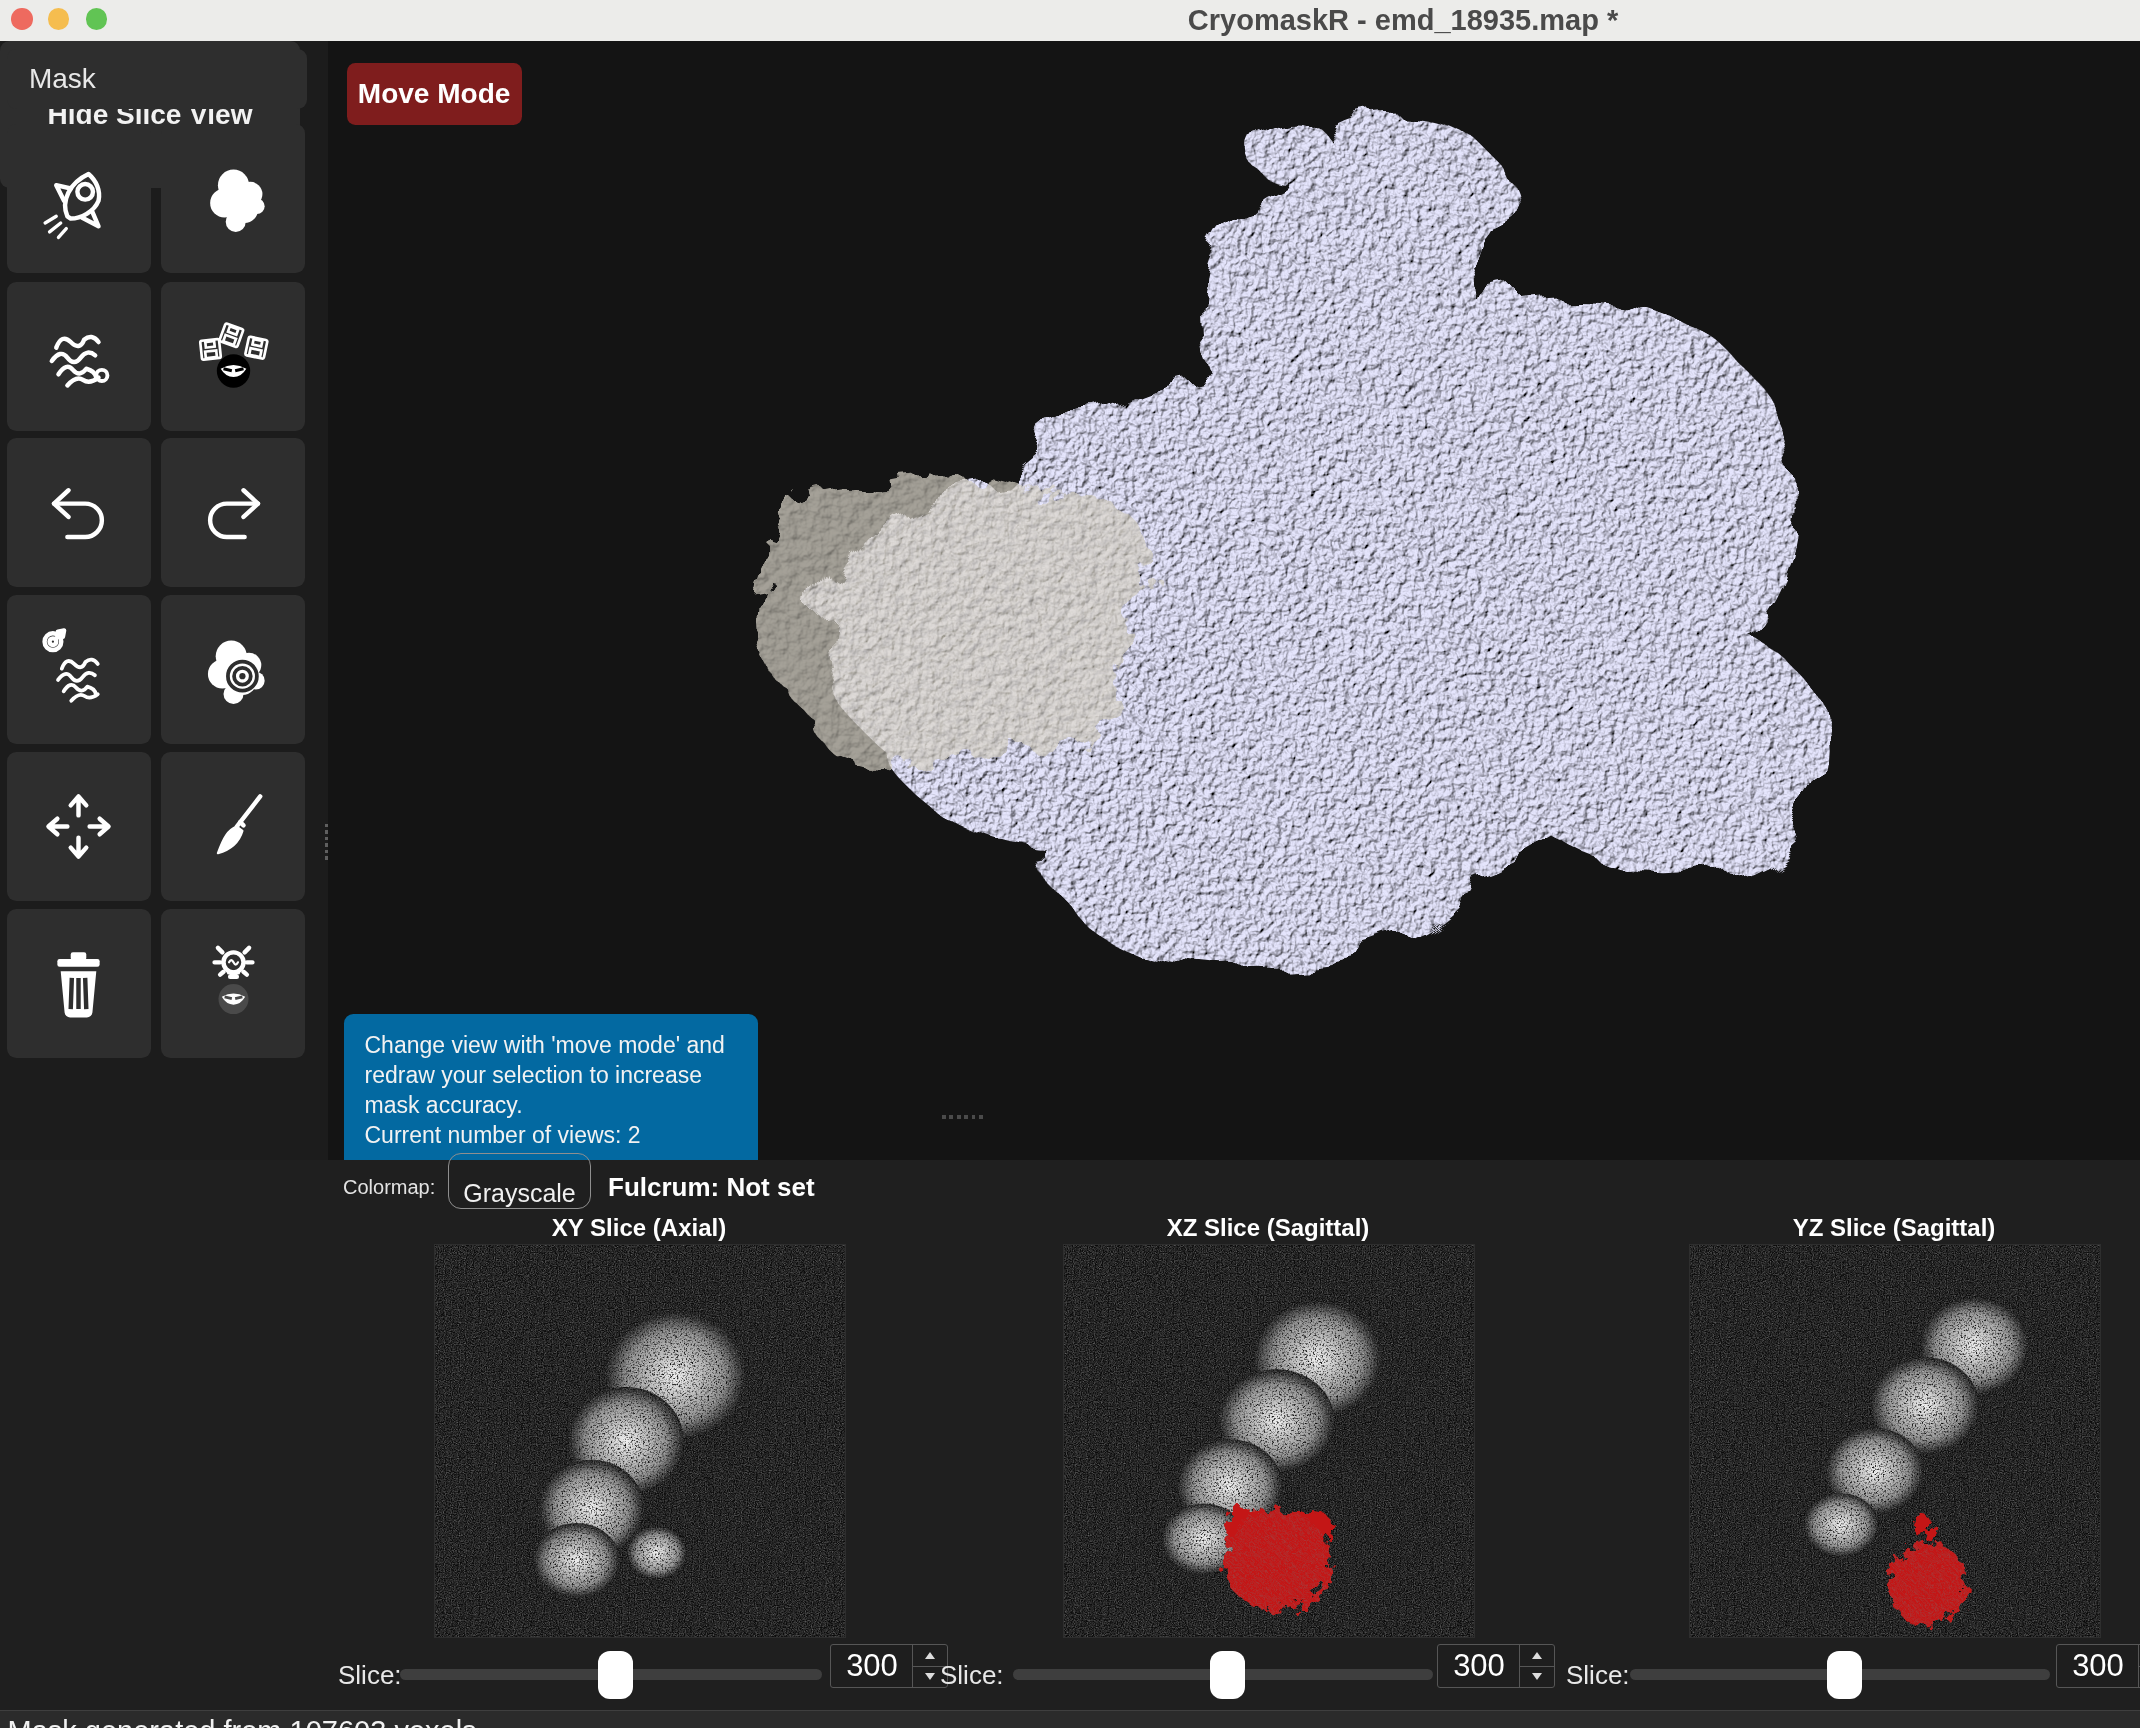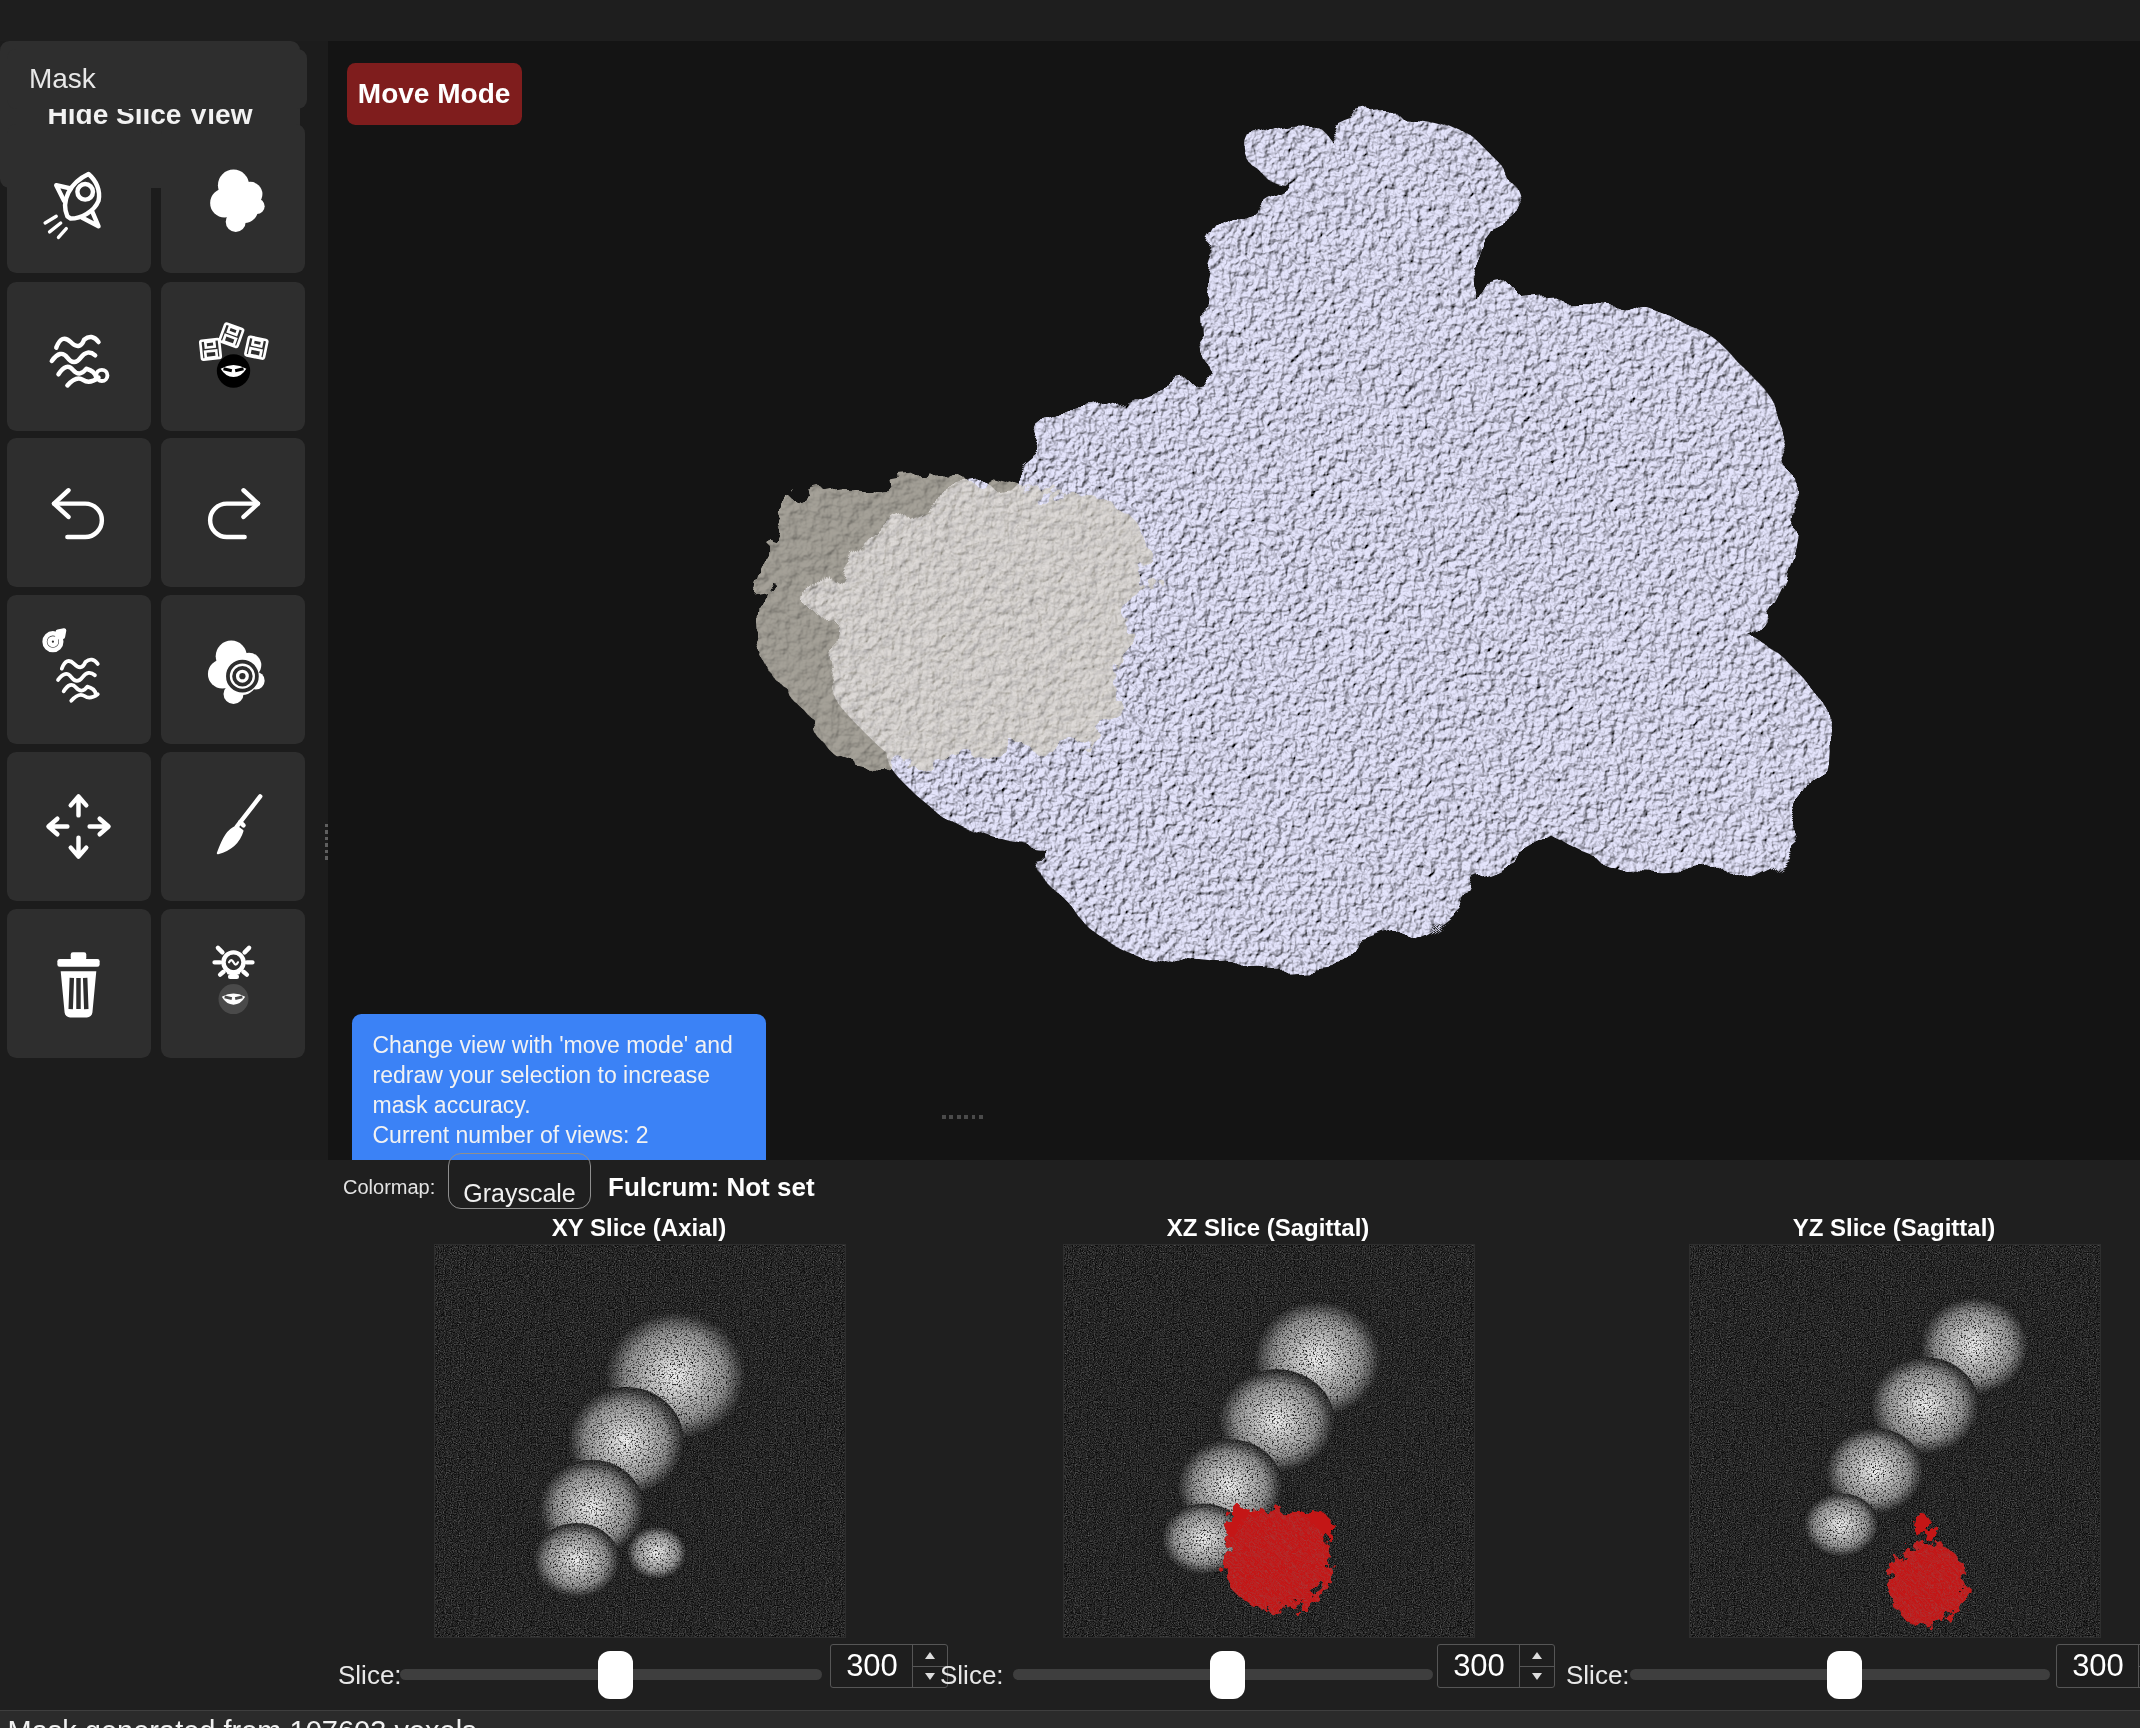--- a/index.html
+++ b/index.html
@@ -31,21 +31,21 @@
   #cmap-white{left:85px;background:#fff;}
   #cmap-black{left:155px;background:#000;}
   #vsplit{position:absolute;left:323px;top:821px;width:7.5px;height:39px;}
   #vsplit i{display:block;width:3.7px;height:3.7px;margin:2.8px 1.9px;background:#5f5f5f;}
   
   #viewport{position:absolute;left:328px;top:41px;width:1812px;height:1119px;background:#141414;overflow:hidden;}
   #move-mode{position:absolute;left:18.6px;top:22.4px;width:175px;height:62px;background:#7f1d1d;
              border-radius:8.4px;color:#fff;font-size:28px;font-weight:700;display:flex;
              align-items:center;justify-content:center;cursor:pointer;}
   #scene{position:absolute;left:0;top:0;}
-  #tooltip{position:absolute;left:24px;top:973px;width:373px;background:#3b82f6;border-radius:9.3px;
+  #tooltip{position:absolute;left:16px;top:973px;width:373px;background:#0369a1;border-radius:9.3px;
            padding:17px 20.5px;color:#f2f2f2;font-size:23px;line-height:1.3;white-space:pre-line;}
   #hsplit{position:absolute;left:940px;top:1115px;display:flex;}
   #hsplit i{width:3.7px;height:3.7px;margin:0 1.9px;background:#4a4a4a;}
   
   #slicepanel{position:absolute;left:0;top:1160px;width:2140px;height:550px;background:#1f1f1f;}
   #cmap-row{position:absolute;left:0;top:0;width:100%;height:56px;}
   #cmap-label{position:absolute;left:343px;top:0;line-height:54px;font-size:20px;color:#e3e3e3;}
   #cmap-select{position:absolute;left:448px;top:-7.5px;width:141px;height:54px;border:1.9px solid #8f8f8f;
                border-radius:13px;color:#f0f0f0;font-size:25px;display:flex;align-items:flex-end;
                justify-content:center;cursor:pointer;background:transparent;}
@@ -138,20 +138,26 @@
       <mask id="mYZ">
         <rect width="440" height="420" fill="#000"></rect>
         <ellipse cx="305" cy="108" rx="58" ry="52" fill="url(#rgSoft)"></ellipse>
         <ellipse cx="252" cy="172" rx="58" ry="52" fill="url(#rgSoft)"></ellipse>
         <ellipse cx="198" cy="242" rx="52" ry="46" fill="url(#rgSoft)"></ellipse>
         <ellipse cx="162" cy="300" rx="40" ry="34" fill="url(#rgSoft)"></ellipse>
       </mask>
     </defs>
   </svg>
 
+  <div id="titlebar">
+    <div class="tl" id="tl-close"></div>
+    <div class="tl" id="tl-min"></div>
+    <div class="tl" id="tl-zoom"></div>
+    <div id="win-title">CryomaskR - emd_18935.map *</div>
+  </div>
 
   <div id="sidebar">
     <div class="panel" id="tools-header">
       <span>Mask</span>
     </div>
 
     <div class="tool-btn" style="left:6.5px;top:83px;">
       <svg viewBox="0 0 80 80">
         <g class="ic">
           <path d="M30 56 C24 42 32 26 49 18 C56 24 60 33 58 42 C54 52 42 58 33 58 Z"></path>

